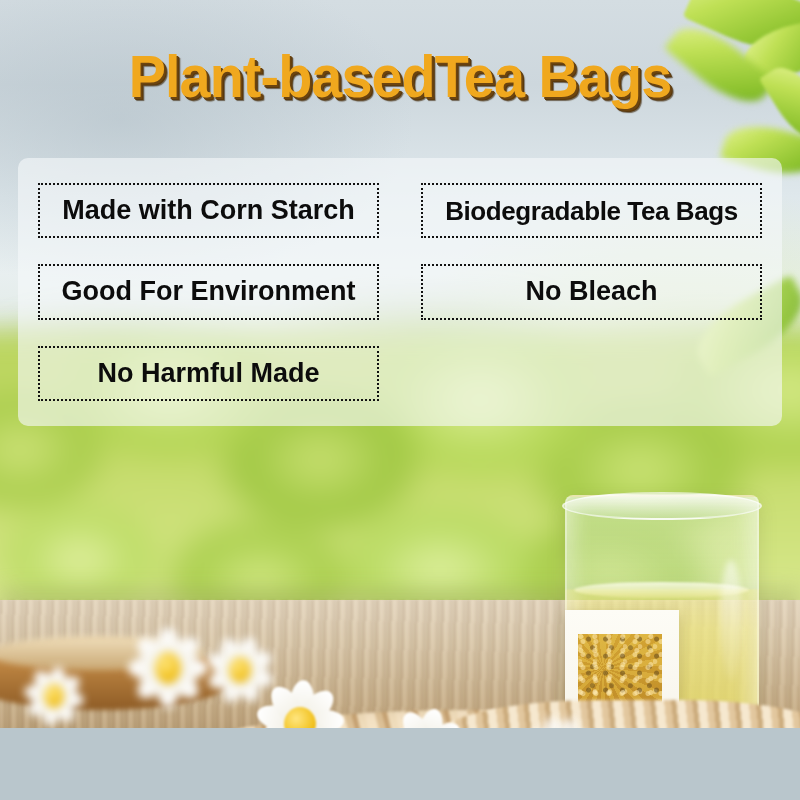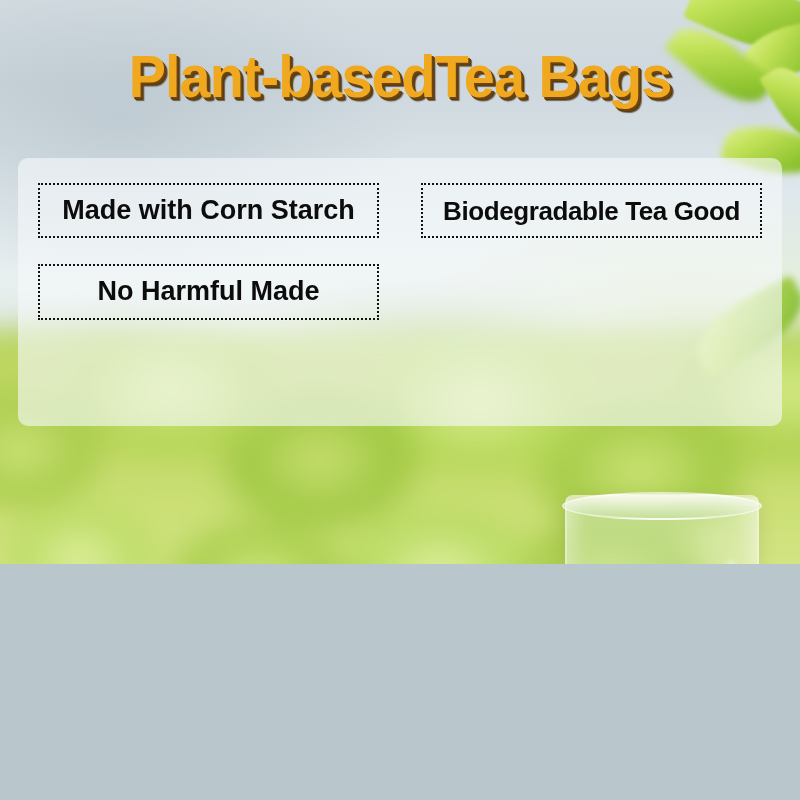--- a/index.html
+++ b/index.html
@@ -1,21 +1,21 @@
 <!DOCTYPE html>
 <html><head>
 <meta charset="utf-8">
 <style>
   html,body{margin:0;padding:0;}
   body{
     width:800px;height:800px;overflow:hidden;
     font-family:"Liberation Sans", sans-serif;
     background:#b9c6cc;
   }
-  .stage{position:relative;width:800px;height:564px;overflow:hidden;}
+  .stage{position:relative;width:800px;height:728px;overflow:hidden;}
 
   
   .bg{position:absolute;inset:0;overflow:hidden;}
 
   
   .sky{
     position:absolute;left:0;top:0;width:800px;height:470px;
     background:
       linear-gradient(180deg,#d4dde2 0%,#cdd7dd 18%,#dfe8ec 42%,#e8eff0 58%,#dfe9e0 78%,#cfdfbc 100%);
   }
@@ -381,20 +381,26 @@
 
   <div class="title">Plant-basedTea Bags</div>
 
   <div class="panel"></div>
 
   <div class="grid">
     <div class="cell">
       <span>Made with Corn Starch</span>
     </div>
     <div class="cell tight">
-      <span>Biodegradable Tea Good</span>
+      <span>Biodegradable Tea Bags</span>
+    </div>
+    <div class="cell">
+      <span>Good For Environment</span>
+    </div>
+    <div class="cell">
+      <span>No Bleach</span>
     </div>
     <div class="cell">
       <span>No Harmful Made</span>
     </div>
   </div>
 
 </div>
 
 </body></html>

